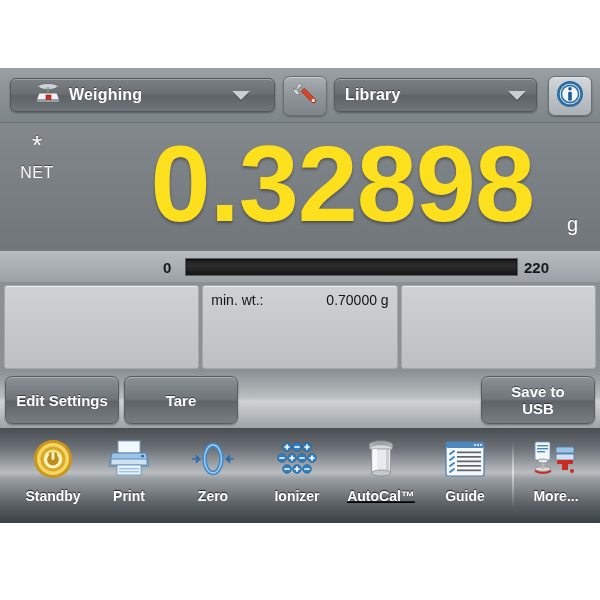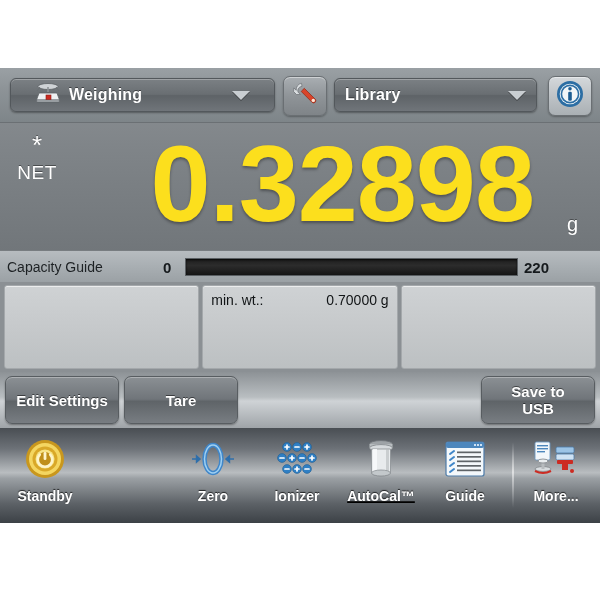--- a/index.html
+++ b/index.html
@@ -89,21 +89,21 @@
   }
   #indicators {
     position: absolute;
     left: 8px; top: 10px;
     width: 58px;
     text-align: center;
     color: #ffffff;
     text-shadow: 0 -1px 0 rgba(0,0,0,.4);
   }
   #star-indicator { font-size: 26px; line-height: 26px; font-weight: normal; }
-  #net-indicator  { font-size: 19px; line-height: 22px; font-weight: normal; letter-spacing: .5px; margin-top: 4px;}
+  #net-indicator  { font-size: 16px; line-height: 22px; font-weight: normal; letter-spacing: .5px; margin-top: 4px;}
 
   #weight-value {
     position: absolute;
     right: 66px; top: 2px;
     color: #fcdf1d;
     font-size: 108px;
     line-height: 120px;
     font-weight: bold;
     letter-spacing: -1px;
     text-shadow: 0 2px 3px rgba(0,0,0,.35);
@@ -319,21 +319,20 @@
   <div id="weight-area">
     <div id="indicators">
       <div id="star-indicator">*</div>
       <div id="net-indicator">NET</div>
     </div>
     <div id="weight-value">0.32898</div>
     <div id="weight-unit">g</div>
   </div>
 
   <div id="capacity-row">
-    <span id="capacity-label">Capacity Guide</span>
     <span id="capacity-min">0</span>
     <div id="capacity-bar">
       <div id="capacity-fill" style="width: 0%;"></div>
     </div>
     <span id="capacity-max">220</span>
   </div>
 
   <div id="panel-row">
     <div class="panel">
       <div class="panel-line">
@@ -361,35 +360,49 @@
     <div class="act-btn" id="btn-save-usb">
       <span>
         <span>Save to</span><br>
         <span>USB</span>
       </span>
     </div>
   </div>
 
   <div id="bottom-nav">
 
-    <div class="nav-item" style="left:3px;">
+    <div class="nav-item" style="left:11px;">
       <span class="nav-icon">
         <svg width="42" height="42" viewBox="0 0 42 42">
           <circle cx="21" cy="21" r="19" fill="#c9971d"></circle>
           <circle cx="21" cy="21" r="16" fill="#f4d661"></circle>
           <circle cx="21" cy="21" r="12.5" fill="#d9a828"></circle>
           <circle cx="21" cy="21" r="9.5" fill="#f7e487"></circle>
           <circle cx="21" cy="21" r="7" fill="#c08f1a"></circle>
           <rect x="19.6" y="14" width="2.8" height="8" rx="1.3" fill="#fdf4cb"></rect>
           <path d="M15.8 16.6 a7.2 7.2 0 1 0 10.4 0" fill="none" stroke="#fdf4cb" stroke-width="2.6" stroke-linecap="round"></path>
         </svg>
       </span>
       <span class="nav-label">Standby</span>
     </div>
 
+    <div class="nav-item" style="left:87px;">
+      <span class="nav-icon">
+        <svg width="46" height="42" viewBox="0 0 46 42">
+          <rect x="12" y="3" width="22" height="12" fill="#f2f7fb" stroke="#7a9cc0" stroke-width="0.9"></rect>
+          <path d="M6 15 h34 l3 13 h-40 Z" fill="#9cc4e6" stroke="#4d7ba8" stroke-width="0.9"></path>
+          <rect x="5" y="21" width="36" height="6" rx="1.5" fill="#cfe2f3" stroke="#4d7ba8" stroke-width="0.8"></rect>
+          <rect x="11" y="27" width="24" height="10" fill="#eaf3fa" stroke="#6e97c0" stroke-width="0.9"></rect>
+          <rect x="13" y="30" width="20" height="1.4" fill="#9cc4e6"></rect>
+          <rect x="13" y="33" width="20" height="1.4" fill="#9cc4e6"></rect>
+          <rect x="35" y="17" width="3" height="2.2" fill="#2f6fab"></rect>
+        </svg>
+      </span>
+      <span class="nav-label">Print</span>
+    </div>
 
     <div class="nav-item" style="left:171px;">
       <span class="nav-icon">
         <svg width="48" height="40" viewBox="0 0 48 40">
           <ellipse cx="24" cy="20" rx="8.5" ry="14" fill="none" stroke="#3f86c9" stroke-width="4.5"></ellipse>
           <ellipse cx="24" cy="20" rx="8.5" ry="14" fill="none" stroke="#9fd0f2" stroke-width="1.5"></ellipse>
           <path d="M3 20 h8 M11 20 l-3.4 -3 v6 Z" fill="#2f6fab" stroke="#2f6fab" stroke-width="1.6"></path>
           <path d="M45 20 h-8 M37 20 l3.4 -3 v6 Z" fill="#2f6fab" stroke="#2f6fab" stroke-width="1.6"></path>
         </svg>
       </span>

